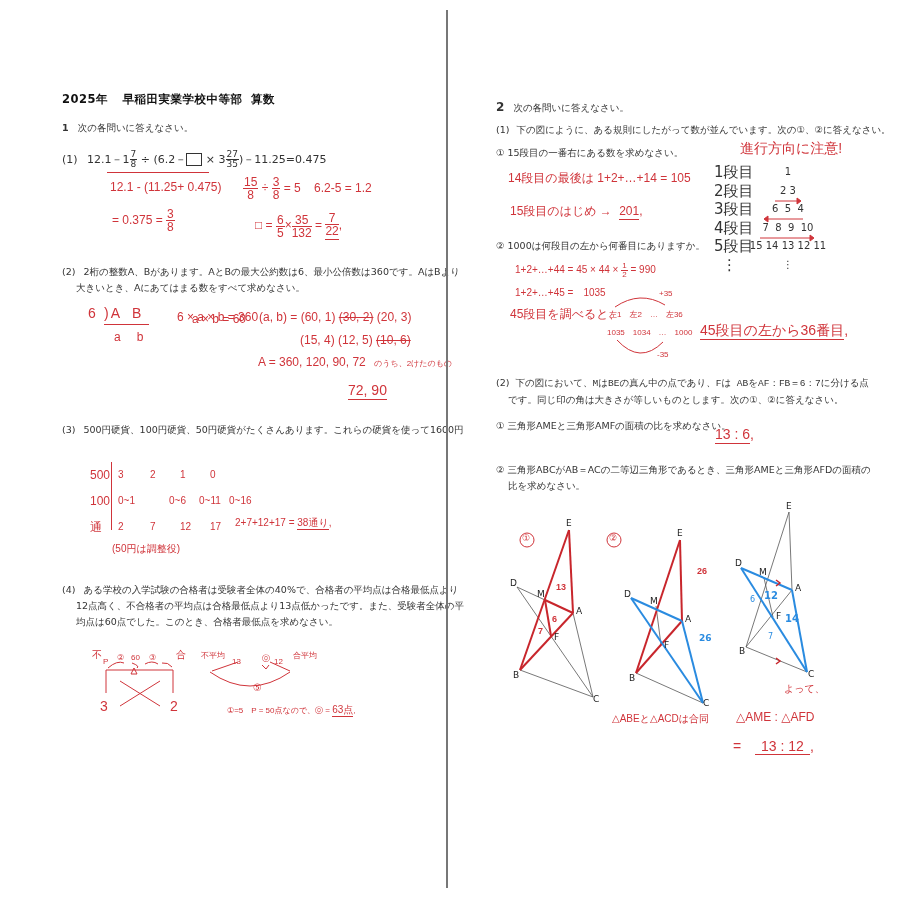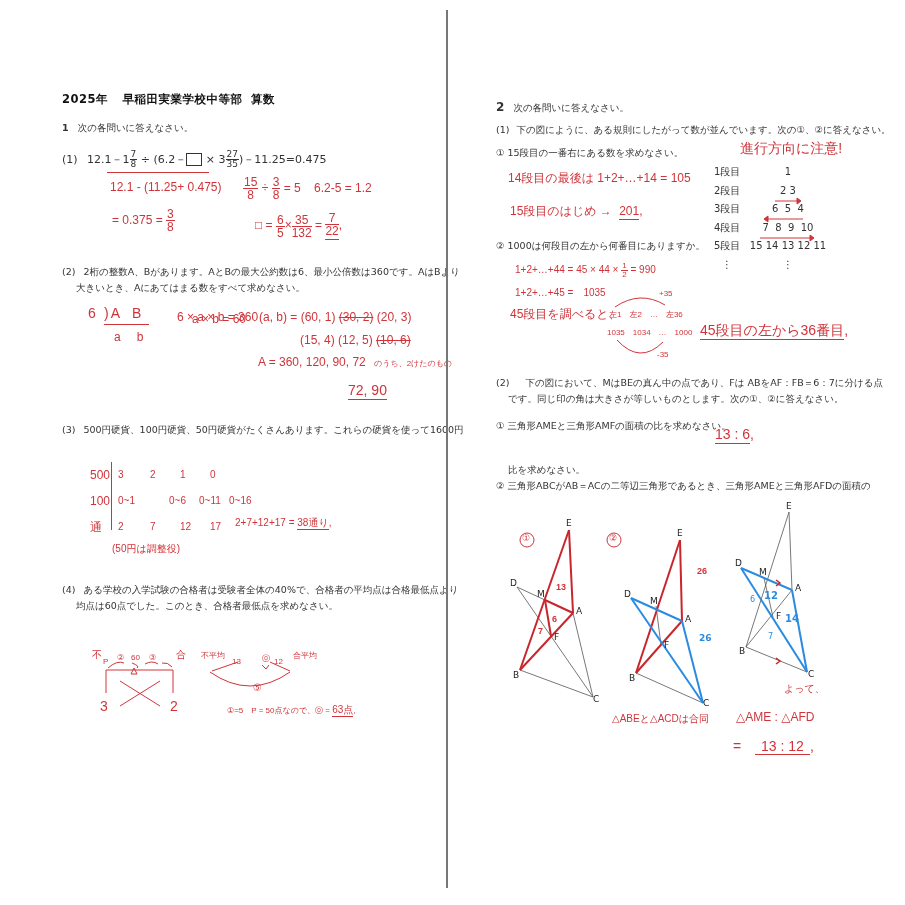--- a/index.html
+++ b/index.html
@@ -106,20 +106,21 @@
   <div><span style="display:inline-block;width:32px;">2</span><span style="display:inline-block;width:30px;">7</span><span style="display:inline-block;width:30px;">12</span><span>17</span></div>
 </div>
 <div class="abs hw hw10" style="left:235px;top:516px;">
   <span>2+7+12+17 =</span>
   <span class="u">38通り</span><span>,</span>
 </div>
 <div class="abs hw hw10" style="left:112px;top:542px;">(50円は調整役)</div>
 
 <div class="abs pt2" style="left:62px;top:582px;">
   <div><span>(4)</span><span style="margin-left:8px;">ある学校の入学試験の合格者は受験者全体の40%で、合格者の平均点は合格最低点より</span></div>
+  <div style="margin-left:14px;">12点高く、不合格者の平均点は合格最低点より13点低かったです。また、受験者全体の平</div>
   <div style="margin-left:14px;">均点は60点でした。このとき、合格者最低点を求めなさい。</div>
 </div>
 
 <svg width="905" height="905" style="left:0;top:0;">
   <g stroke="#d0343a" fill="none" stroke-width="1">
 
     <line x1="106" y1="670" x2="173" y2="670"></line>
     <line x1="106" y1="670" x2="106" y2="693"></line>
     <line x1="173" y1="670" x2="173" y2="693"></line>
     <line x1="120" y1="681" x2="160" y2="706"></line>
@@ -166,21 +167,21 @@
   <span style="margin-left:4px;">下の図にように、ある規則にしたがって数が並んでいます。次の①、②に答えなさい。</span>
 </div>
 <div class="abs hw hw14" style="left:740px;top:140px;">進行方向に注意!</div>
 <div class="abs pt" style="left:496px;top:147px;">① 15段目の一番右にある数を求めなさい。</div>
 <div class="abs hw hw12" style="left:508px;top:170px;">14段目の最後は 1+2+…+14 = 105</div>
 <div class="abs hw hw12" style="left:510px;top:203px;">
   <span>15段目のはじめ →</span>
   <span class="u" style="margin-left:4px;">201</span><span>,</span>
 </div>
 
-<div class="abs" style="left:714px;top:163px;font-size:10px;color:#333;line-height:18.5px;">
+<div class="abs" style="left:714px;top:163px;font-size:15px;color:#333;line-height:18.5px;">
   <div>1段目</div>
   <div>2段目</div>
   <div>3段目</div>
   <div>4段目</div>
   <div>5段目</div>
   <div style="padding-left:8px;">⋮</div>
 </div>
 <div class="abs" style="left:748px;top:163px;width:80px;font-size:10px;color:#333;line-height:18.5px;text-align:center;">
   <div><span>1</span></div>
   <div><span>2</span> <span>3</span></div>
@@ -214,28 +215,28 @@
 <div class="abs hw hw8" style="left:657px;top:350px;">-35</div>
 <svg width="905" height="905" style="left:0;top:0;">
   <g stroke="#d0343a" stroke-width="1" fill="none">
     <path d="M615 307 Q640 290 665 305"></path>
     <path d="M617 340 Q640 365 663 342"></path>
   </g>
 </svg>
 <div class="abs hw hw14" style="left:700px;top:322px;"><span class="u">45段目の左から36番目</span><span>,</span></div>
 
 <div class="abs pt2" style="left:496px;top:375px;">
-  <div><span>(2)</span><span style="margin-left:16px;">下の図において、MはBEの真ん中の点であり、Fは ABをAF：FB＝6：7に分ける点</span></div>
+  <div><span>(2)</span><span style="margin-left:6px;font-family:Liberation Mono, monospace;">下の図において、MはBEの真ん中の点であり、Fは ABをAF：FB＝6：7に分ける点</span></div>
   <div style="margin-left:12px;">です。同じ印の角は大きさが等しいものとします。次の①、②に答えなさい。</div>
 </div>
 <div class="abs pt" style="left:496px;top:420px;">① 三角形AMEと三角形AMFの面積の比を求めなさい。</div>
 <div class="abs hw hw14" style="left:715px;top:426px;"><span class="u">13 : 6</span><span>,</span></div>
 <div class="abs pt2" style="left:496px;top:462px;">
+  <div>② 三角形ABCがAB＝ACの二等辺三角形であるとき、三角形AMEと三角形AFDの面積の</div>
   <div style="margin-left:12px;">比を求めなさい。</div>
-  <div>② 三角形ABCがAB＝ACの二等辺三角形であるとき、三角形AMEと三角形AFDの面積の</div>
 </div>
 
 <svg width="905" height="905" style="left:0;top:0;">
 
   <g>
     <g stroke="#555" stroke-width="0.8" fill="none">
       <line x1="517" y1="587" x2="593" y2="697"></line>
       <line x1="517" y1="587" x2="573" y2="613"></line>
       <line x1="520" y1="670" x2="593" y2="697"></line>
       <line x1="573" y1="613" x2="593" y2="697"></line>

